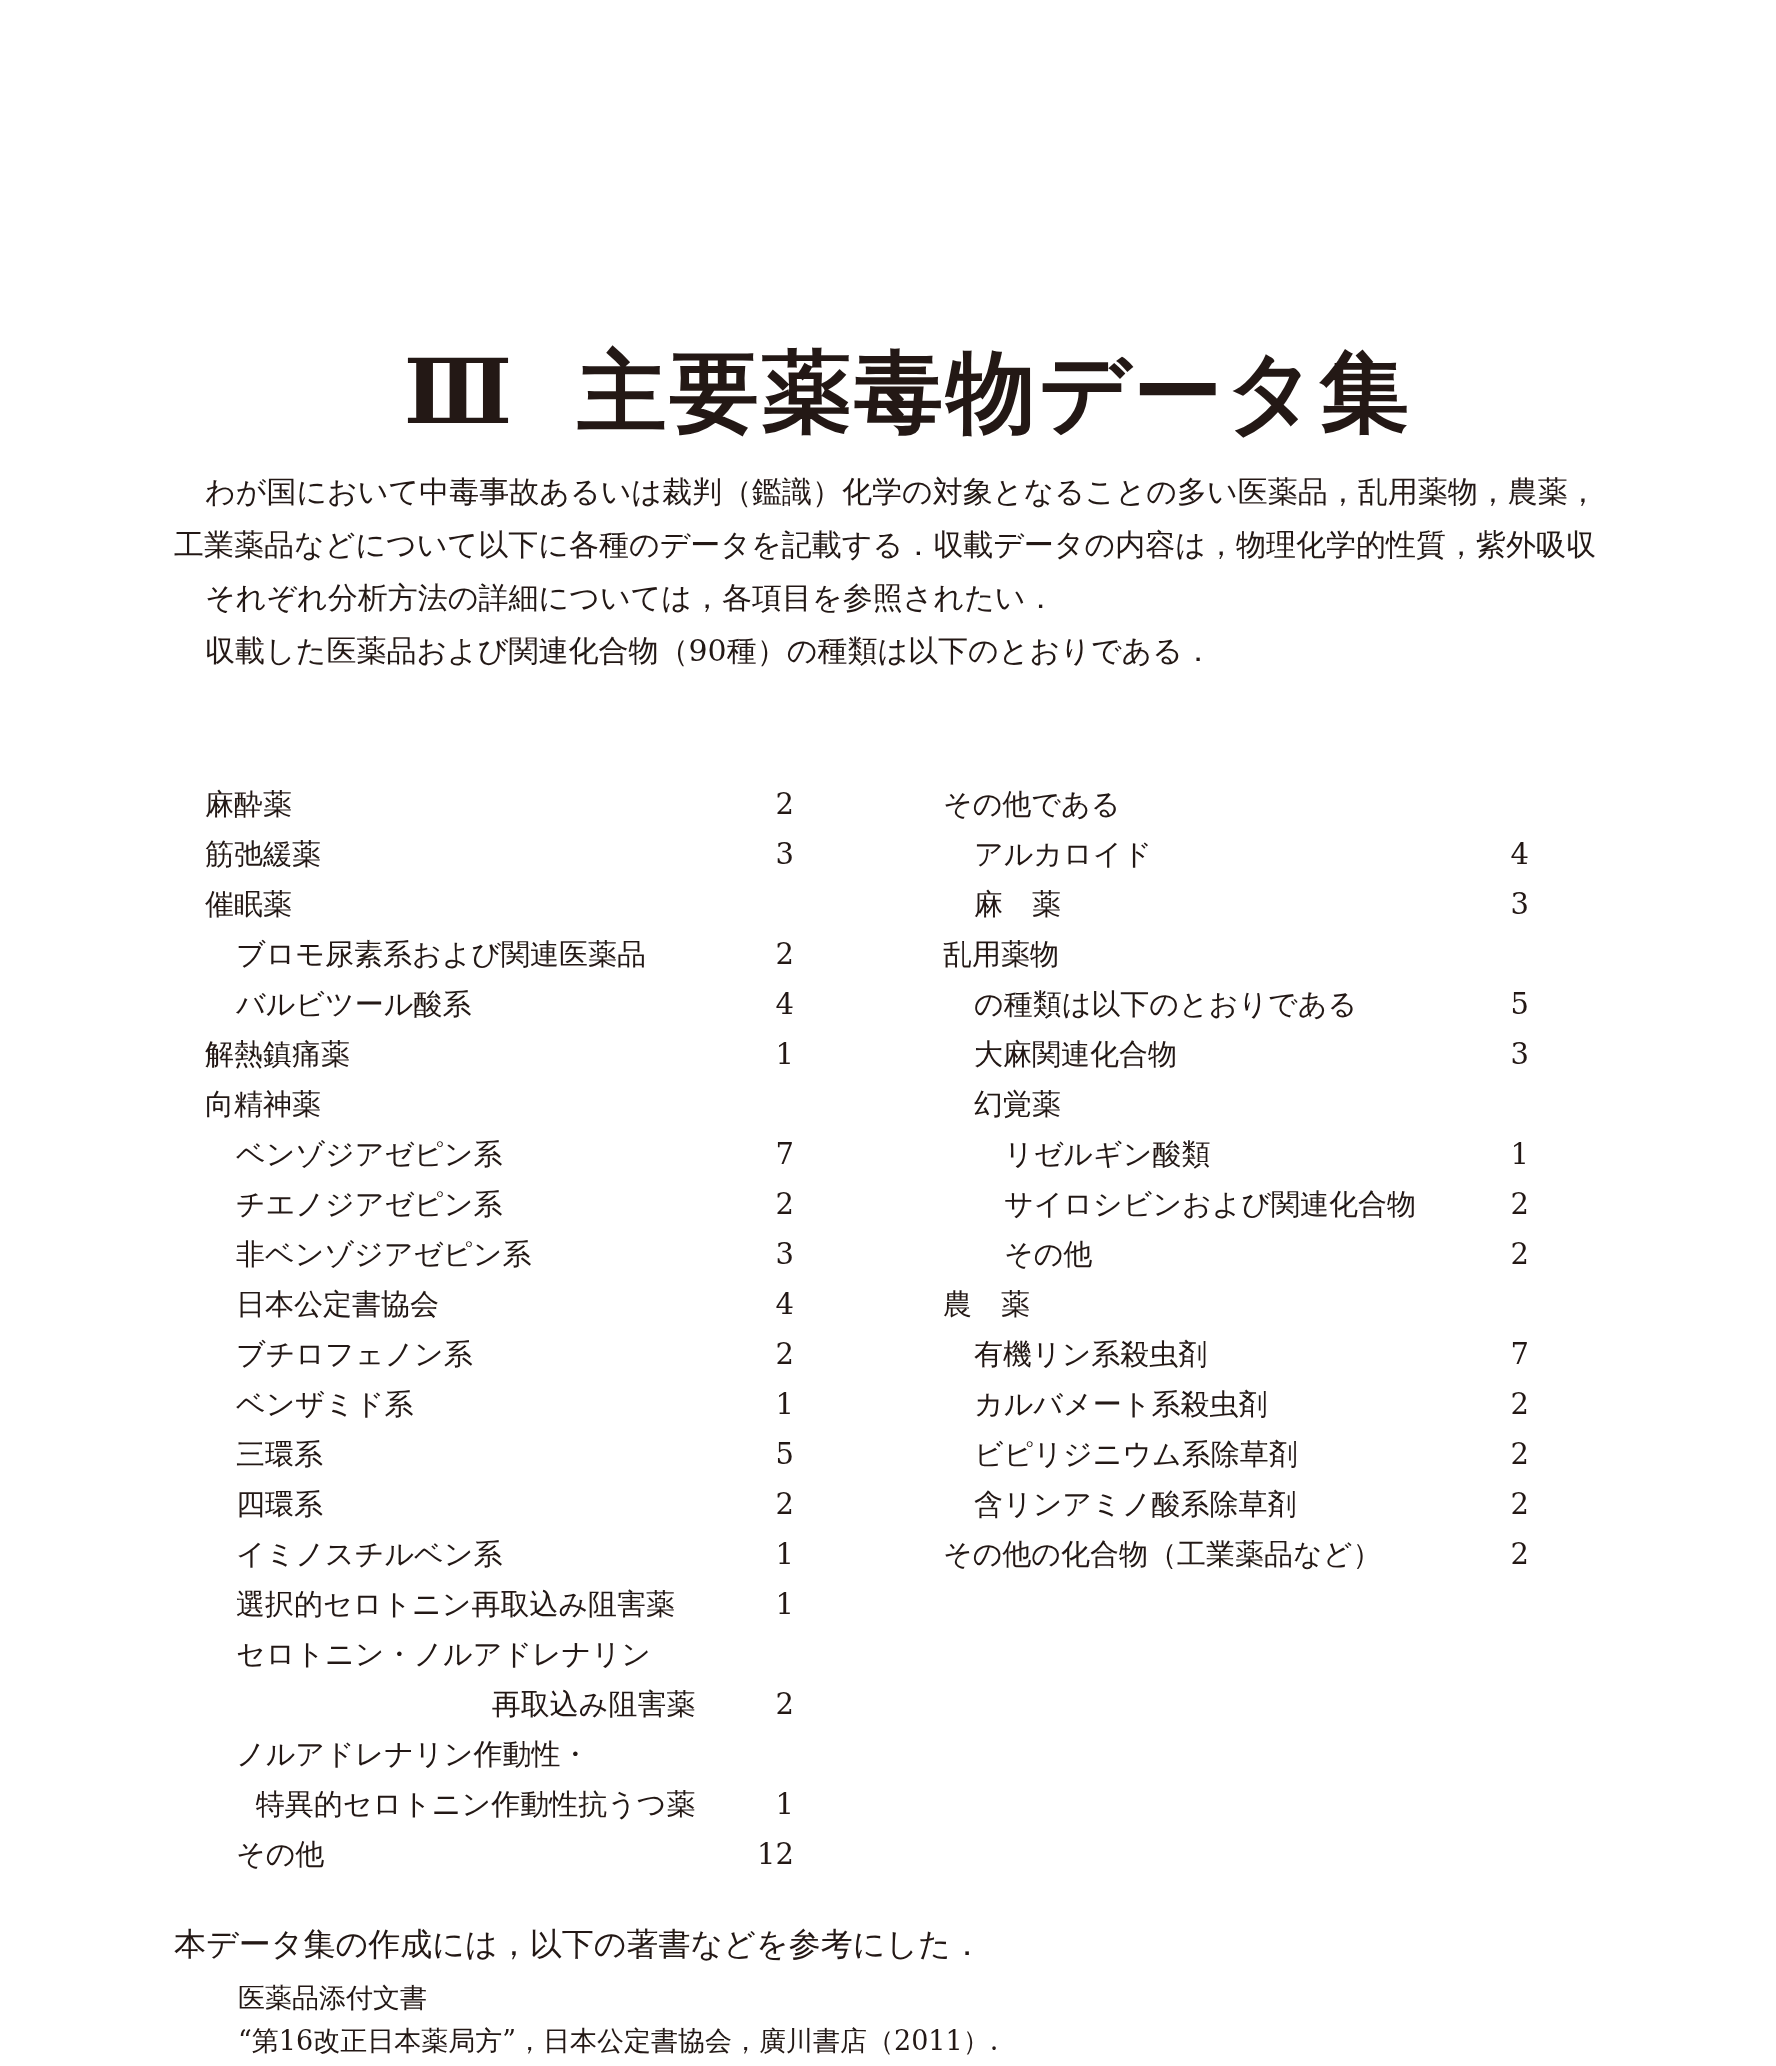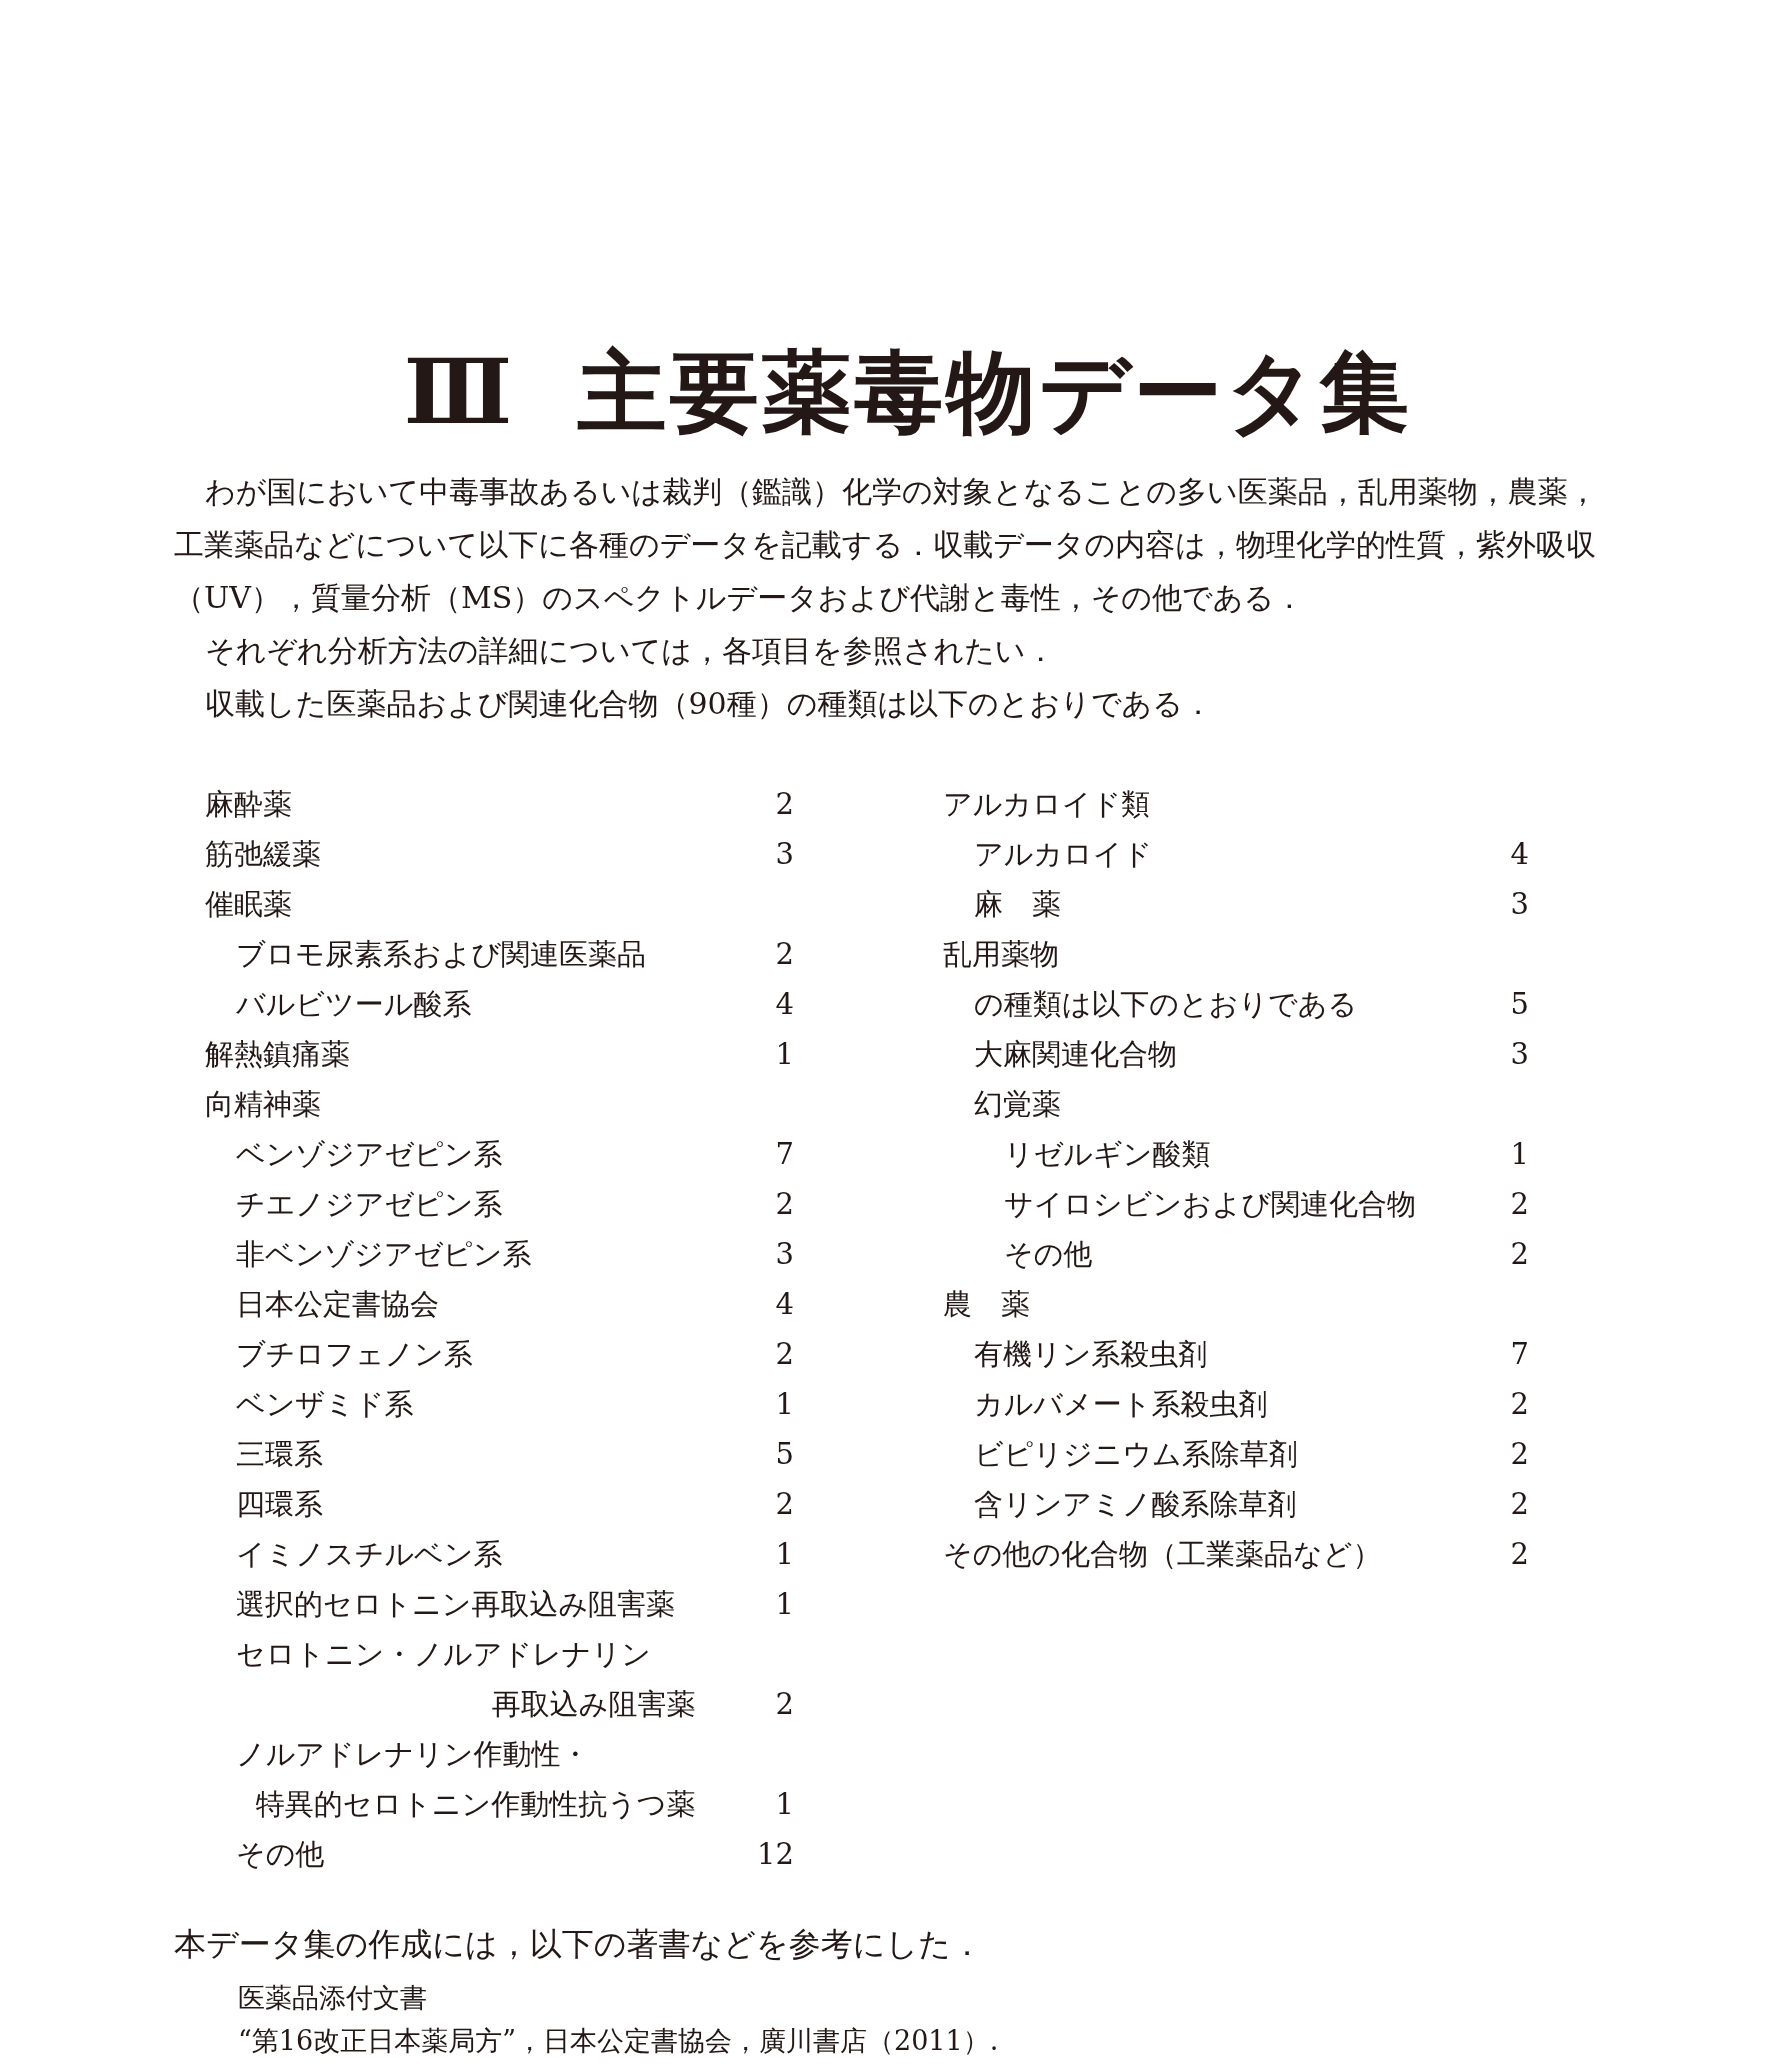--- a/index.html
+++ b/index.html
@@ -81,21 +81,20 @@
   .refs .ref-line { white-space: nowrap; }
 </style>
 </head>
 <body>
 
 <h1 class="section-title"><span class="numeral">Ⅲ</span><span>主要薬毒物データ集</span></h1>
 
 <div class="intro">
   <div class="line ind">わが国において中毒事故あるいは裁判（鑑識）化学の対象となることの多い医薬品，乱用薬物，農薬，</div>
   <div class="line">工業薬品などについて以下に各種のデータを記載する．収載データの内容は，物理化学的性質，紫外吸収</div>
-  <div class="line">（UV），質量分析（MS）のスペクトルデータおよび代謝と毒性，その他である．</div>
   <div class="line ind">それぞれ分析方法の詳細については，各項目を参照されたい．</div>
   <div class="line ind">収載した医薬品および関連化合物（90種）の種類は以下のとおりである．</div>
 </div>
 
 <div class="toc-col left">
   <div class="toc-row">
       <span class="t">麻酔薬</span>
       <span class="n">2</span>
     </div>
   <div class="toc-row">
@@ -179,21 +178,21 @@
       <span class="n">1</span>
     </div>
   <div class="toc-row">
       <span class="t i1">その他</span>
       <span class="n">12</span>
     </div>
 </div>
 
 <div class="toc-col right">
   <div class="toc-row">
-      <span class="t">アルカロイド類</span>
+      <span class="t">その他である</span>
       <span class="n"></span>
     </div>
   <div class="toc-row">
       <span class="t i1">アルカロイド</span>
       <span class="n">4</span>
     </div>
   <div class="toc-row">
       <span class="t i1">麻　薬</span>
       <span class="n">3</span>
     </div>

